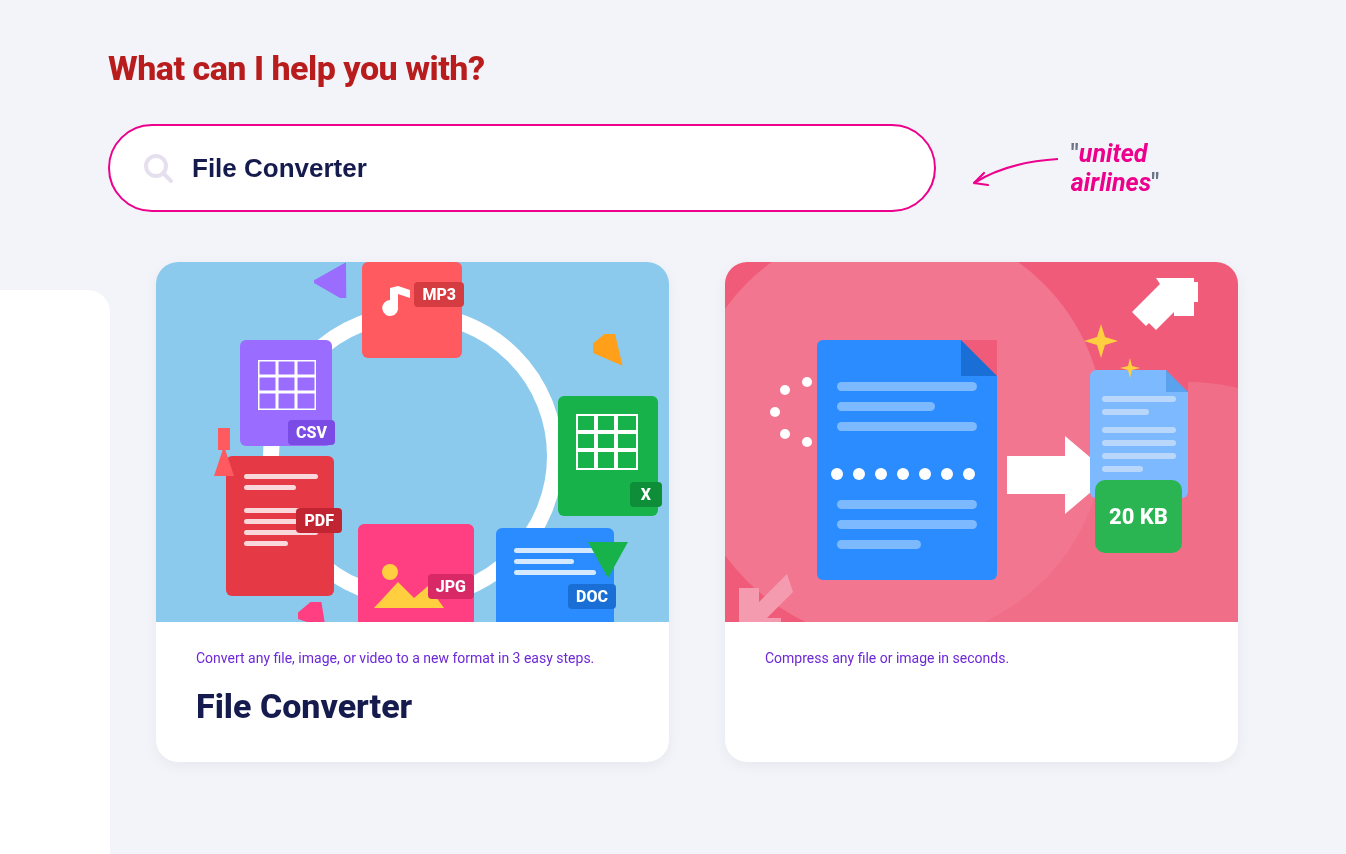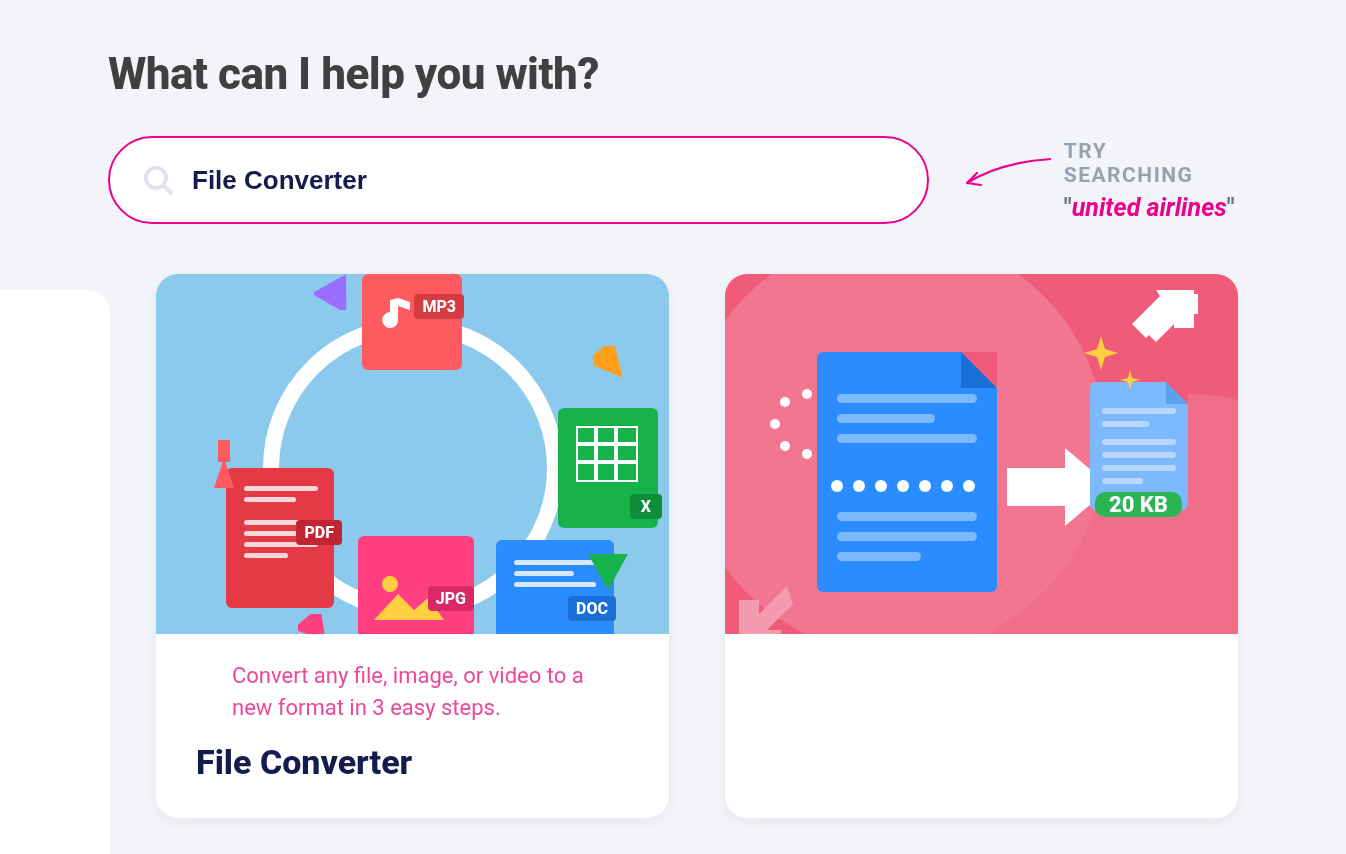--- a/index.html
+++ b/index.html
@@ -8,23 +8,23 @@
   background: #f2f4f9;
   width: 1346px;
   height: 854px;
   overflow: hidden;
   position: relative;
 }
 .container {
   padding: 48px 108px 0 108px;
 }
 .heading {
-  font-size: 44px;
+  font-size: 34px;
   font-weight: 800;
-  color: #404040;
+  color: #b91c1c;
   letter-spacing: -0.5px;
   margin-bottom: 36px;
 }
 .search-row {
   display: flex;
   align-items: center;
   gap: 30px;
   margin-bottom: 50px;
 }
 .search-box {
@@ -100,25 +100,24 @@
 }
 .card-illus {
   height: 360px;
   position: relative;
   overflow: hidden;
 }
 .card-body {
   padding: 26px 40px 36px 40px;
 }
 .card-desc {
-  font-size: 22px;
-  color: #ec4899;
+  font-size: 14px;
+  color: #6d28d9;
   line-height: 1.45;
   margin-bottom: 18px;
-  margin-left: 36px;
 }
 .card-title {
   font-size: 34px;
   font-weight: 800;
   color: #161b4d;
 }
 
 
 .illus-converter { background: #8bcaed; }
 .conv-ring {
@@ -174,21 +173,21 @@
 .comp-smalldoc {
   position:absolute; right:50px; top:108px; width:98px; height:128px;
   background:#7db9ff; border-radius:6px;
 }
 .comp-smalldoc .corner { position:absolute; right:0; top:0; width:0; height:0;
   border-top:22px solid #ef5b78; border-left:22px solid #5aa1ee; }
 .comp-smalldoc-lines { position:absolute; left:12px; top:26px; right:12px; }
 .comp-smalldoc-lines .ln { background:#b9d7fb; height:6px; border-radius:3px; margin-bottom:7px; }
 .comp-20kb {
   position:absolute; right:56px; top:218px; background:#2bb552; color:#fff;
-  font-weight:800; font-size:22px; padding:0 14px; border-radius:10px;
+  font-weight:800; font-size:22px; padding:24px 14px; border-radius:10px;
 }
 .comp-diag {
   position:absolute; right:32px; top:12px;
 }
 .sparkle { position:absolute; }
 </style>
 </head>
 <body>
 
 <div class="container">
@@ -205,35 +204,50 @@
       <input class="search-input" type="text" value="File Converter" placeholder="Search" style="">
     </div>
 
     <div class="try-wrapper">
       <span class="try-arrow">
         <svg viewBox="0 0 96 40" fill="none">
           <path d="M92 6 C 60 8, 30 16, 8 30" stroke="#ec008c" stroke-width="2.2" fill="none"></path>
           <path d="M8 30 L 18 20 M8 30 L 22 32" stroke="#ec008c" stroke-width="2.2" stroke-linecap="round" fill="none"></path>
         </svg>
       </span>
-      <div class="try-label">TRY SEARCHING</div>
       <div class="try-term">
         <span class="quote">"</span><span class="word">united airlines</span><span class="quote">"</span>
       </div>
     </div>
   </div>
 
   <div class="content-shift"></div>
 
   <div class="cards-row">
 
     <div class="card">
       <div class="card-illus illus-converter">
         <div class="conv-ring"></div>
 
+        <div class="file-doc-shape" style="left:78px; top:72px;">
+          <svg width="110" height="120">
+              <rect x="6" y="6" width="92" height="106" rx="6" fill="#9a6cff"></rect>
+              <rect x="6" y="6" width="92" height="106" rx="6" fill="none" stroke="#7b4be6" stroke-width="0"></rect>
+            </svg>
+          <div class="file-lines" style="left:24px; top:26px; width:58px;">
+            <svg width="58" height="50">
+                <rect x="0" y="0" width="58" height="50" fill="none" stroke="#fff" stroke-width="3"></rect>
+                <line x1="19" y1="0" x2="19" y2="50" stroke="#fff" stroke-width="3"></line>
+                <line x1="38" y1="0" x2="38" y2="50" stroke="#fff" stroke-width="3"></line>
+                <line x1="0" y1="16" x2="58" y2="16" stroke="#fff" stroke-width="3"></line>
+                <line x1="0" y1="32" x2="58" y2="32" stroke="#fff" stroke-width="3"></line>
+              </svg>
+          </div>
+          <div class="fb-tag" style="background:#7b4be6; left:54px; top:86px;">CSV</div>
+        </div>
 
         <div class="file-doc-shape" style="left:202px; top:-6px;">
           <svg width="110" height="108">
               <rect x="4" y="6" width="100" height="96" rx="6" fill="#ff5a5f"></rect>
             </svg>
           <svg width="40" height="40" style="position:absolute; left:18px; top:24px;">
               <path d="M22 6 L22 26 A8 8 0 1 1 14 20 L14 8 Z" fill="#fff"></path>
               <path d="M22 6 L34 10 L34 18 L22 14 Z" fill="#fff"></path>
             </svg>
           <div class="fb-tag" style="background:#d43c41; right:4px; top:26px;">MP3</div>
@@ -390,16 +404,17 @@
           <svg width="20" height="20">
               <polygon points="10,0 12,8 20,10 12,12 10,20 8,12 0,10 8,8" fill="#ffcf3f"></polygon>
             </svg>
         </span>
 
         <svg style="position:absolute; left:8px; bottom:-6px;" width="60" height="60">
             <polygon points="6,54 6,20 26,20 26,34 54,6 60,24 34,50 48,50 48,54" fill="#f49bb0"></polygon>
           </svg>
       </div>
       <div class="card-body">
+        <div class="card-desc">Compress any file or image in seconds.</div>
       </div>
     </div>
   </div>
 </div>
 
 </body></html>

